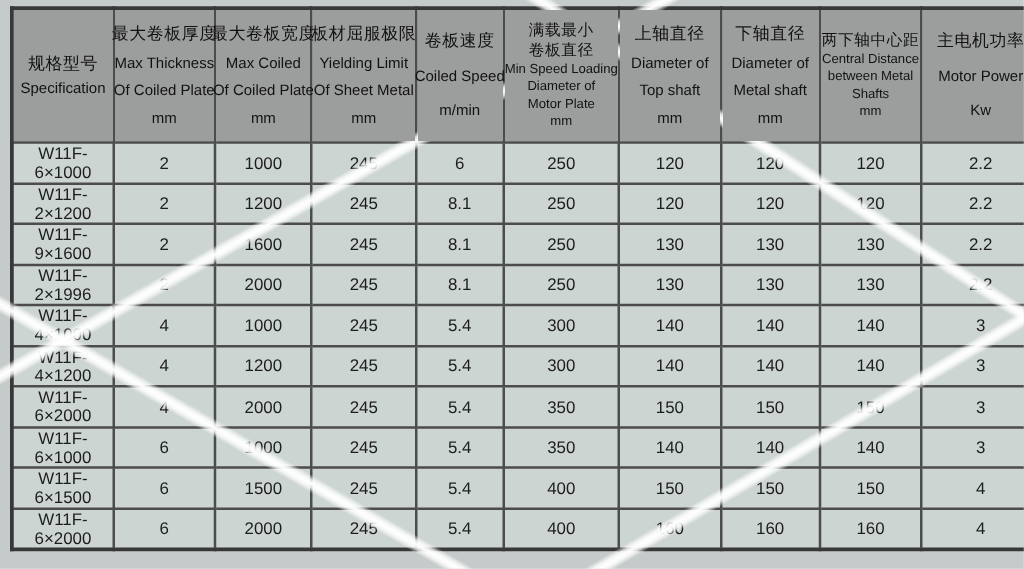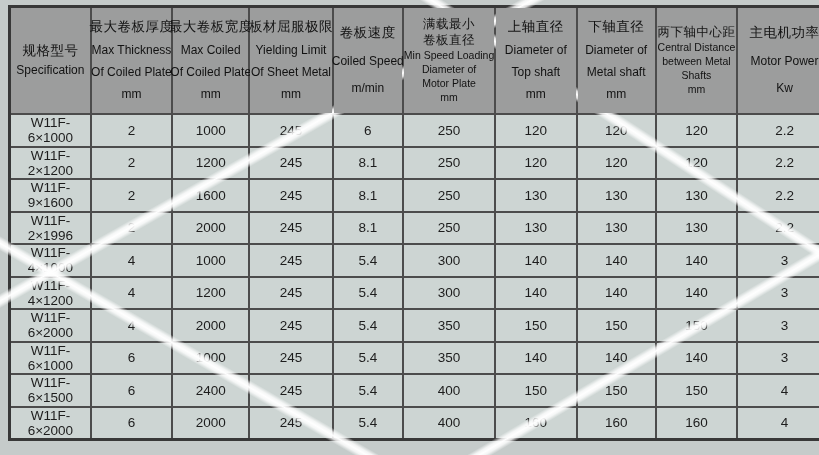--- a/index.html
+++ b/index.html
@@ -278,21 +278,21 @@
           <td>5.4</td>
           <td>350</td>
           <td>140</td>
           <td>140</td>
           <td>140</td>
           <td>3</td>
         </tr>
         <tr>
           <td>W11F-6×1500</td>
           <td>6</td>
-          <td>2400</td>
+          <td>1500</td>
           <td>245</td>
           <td>5.4</td>
           <td>400</td>
           <td>150</td>
           <td>150</td>
           <td>150</td>
           <td>4</td>
         </tr>
         <tr>
           <td>W11F-6×2000</td>

